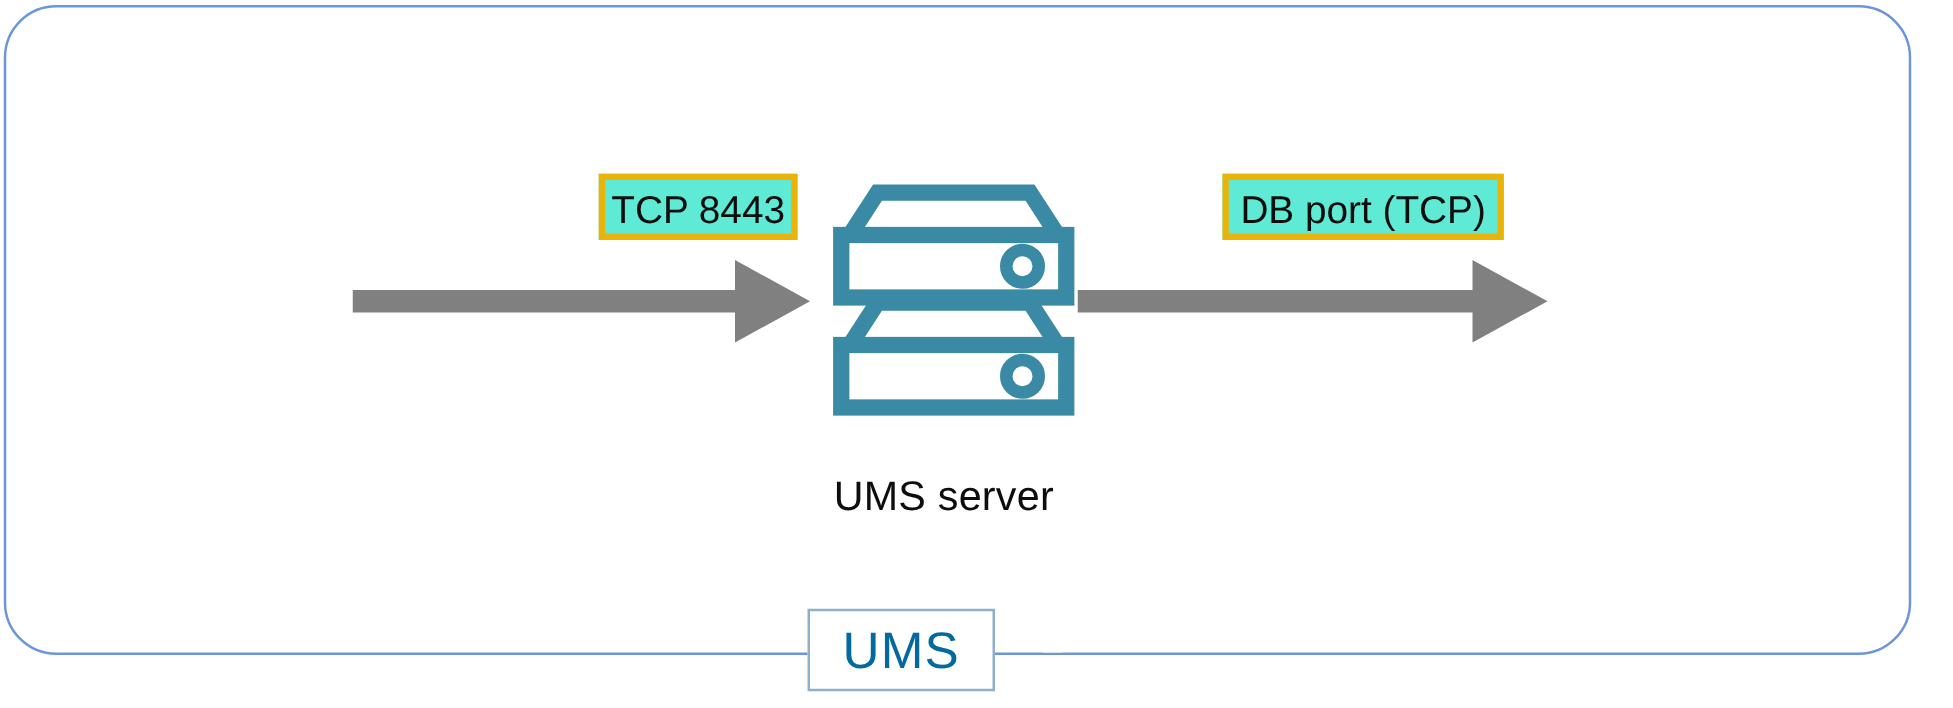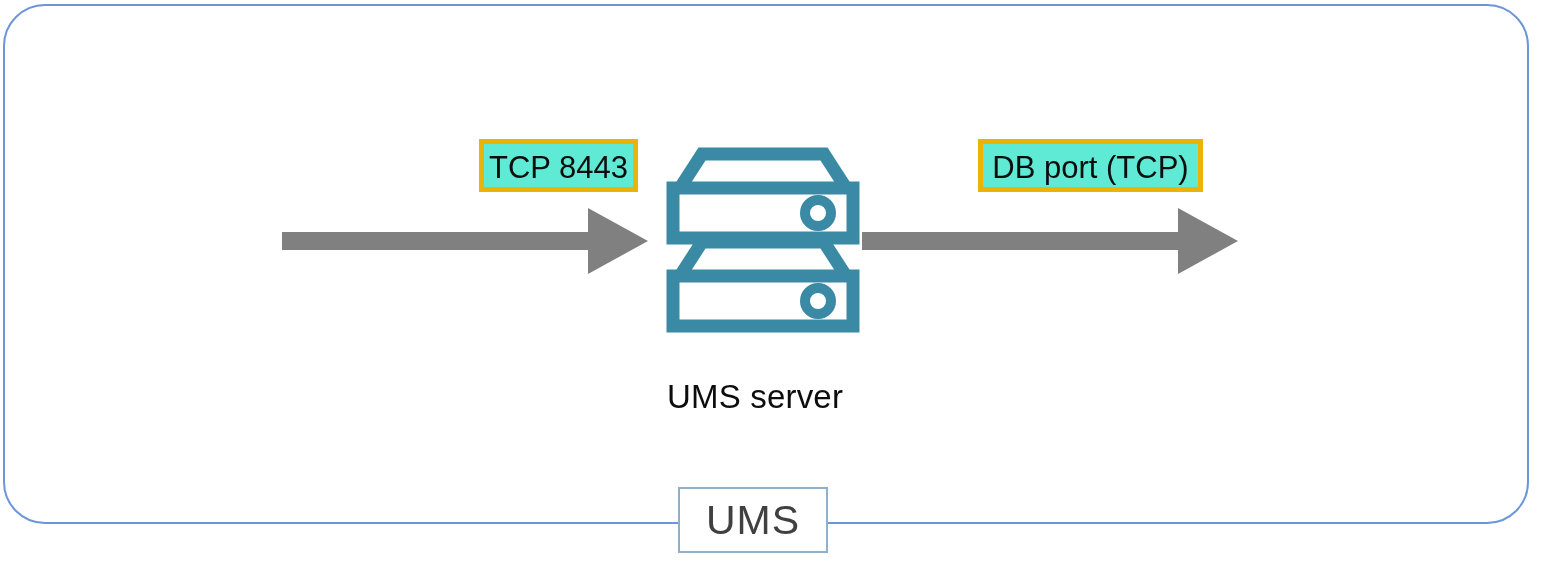--- a/index.html
+++ b/index.html
@@ -76,28 +76,28 @@
     color: #0d0d0d;
     text-align: center;
     white-space: nowrap;
   }
   #label-tcp8443 { left: 479px; top: 139px; width: 159px; height: 53px; }
   #label-dbport  { left: 978px; top: 139px; width: 225px; height: 53px; }
 
   
   .ums-badge {
     position: absolute;
-    left: 678px;
+    left: 646px;
     top: 487px;
     width: 150px;
     height: 66px;
     border: 2px solid #8fb0cb;
     background: #ffffff;
     box-sizing: border-box;
-    color: #404040;
+    color: #0369a1;
     font-size: 41px;
     line-height: 62px;
     text-align: center;
     letter-spacing: 1px;
     white-space: nowrap;
   }
   .badge-notch {
     position: absolute;
     top: 520px;
     height: 2px;

